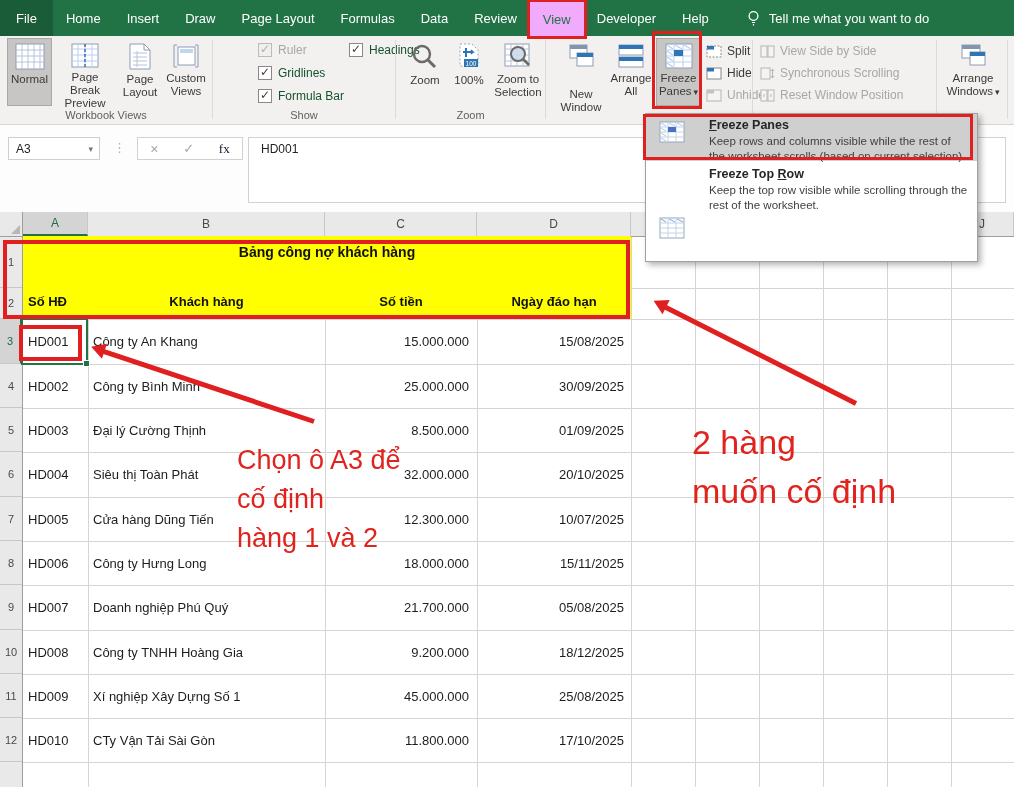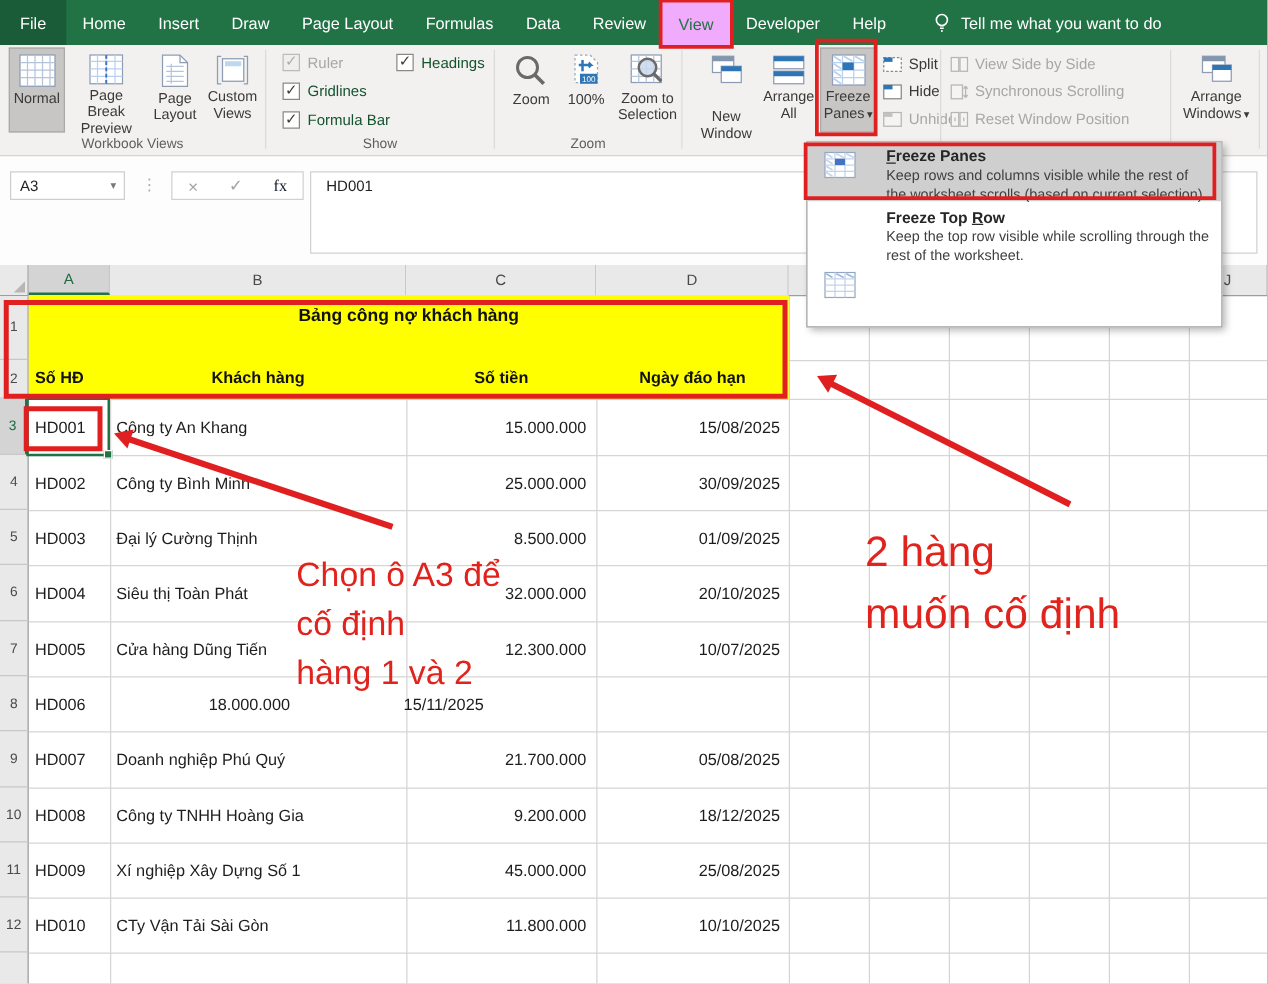--- a/index.html
+++ b/index.html
@@ -23,21 +23,21 @@
   
   .ribbon { position:absolute; left:0; top:36px; width:1014px; height:89px;
     background:#f2f1f0; border-bottom:1px solid #d5d5d5; z-index:30; }
   .rsep { position:absolute; top:4px; height:79px; width:1px; background:#dcdbda; }
   .grouplabel { position:absolute; bottom:3px; font-size:11px; color:#605f5e; text-align:center; }
   .bigbtn { position:absolute; top:2px; height:68px; display:flex; flex-direction:column;
     align-items:center; justify-content:flex-start; padding-top:4px; border:1px solid transparent; }
   .bigbtn .lbl { font-size:11.5px; color:#3b3a39; text-align:center; line-height:13px; margin-top:3px; }
   .bigbtn.pressed { background:#c8c6c4; border:1px solid #aba9a7; }
   .caret::after { content:"▾"; font-size:9px; color:#3b3a39; margin-left:2px; }
-  .cbrow { position:absolute; display:flex; align-items:center; gap:6px; }
+  .cbrow { position:absolute; display:flex; align-items:center; gap:6px;margin-left:32px; }
   .cb { width:14px; height:14px; background:#fff; border:1px solid #8a8886; position:relative; }
   .cb::after { content:"✓"; position:absolute; left:1px; top:-2px; font-size:12px; color:#3b3a39; }
   .cb.dis { border-color:#bcbbba; background:#f0efee; }
   .cb.dis::after { color:#aeadac; }
   .cbrow .lbl { font-size:12px; color:#14532d; }
   .cbrow.dis .lbl { color:#a8a7a6; }
   .smallbtn { position:absolute; display:flex; align-items:center; gap:5px; font-size:12px; color:#3b3a39; }
   .smallbtn.dis { color:#a8a7a6; }
 
   
@@ -440,20 +440,21 @@
         <span class="c4">20/10/2025</span>
     </div>
     <div class="cellrow" style="top:285px; height:44px;">
       <span class="c1">HD005</span>
         <span class="c2">Cửa hàng Dũng Tiến</span>
         <span class="c3">12.300.000</span>
         <span class="c4">10/07/2025</span>
     </div>
     <div class="cellrow" style="top:329px; height:44px;">
       <span class="c1">HD006</span>
+        <span class="c2">Công ty Hưng Long</span>
         <span class="c3">18.000.000</span>
         <span class="c4">15/11/2025</span>
     </div>
     <div class="cellrow" style="top:373px; height:45px;">
       <span class="c1">HD007</span>
         <span class="c2">Doanh nghiệp Phú Quý</span>
         <span class="c3">21.700.000</span>
         <span class="c4">05/08/2025</span>
     </div>
     <div class="cellrow" style="top:418px; height:44px;">
@@ -465,21 +466,21 @@
     <div class="cellrow" style="top:462px; height:44px;">
       <span class="c1">HD009</span>
         <span class="c2">Xí nghiệp Xây Dựng Số 1</span>
         <span class="c3">45.000.000</span>
         <span class="c4">25/08/2025</span>
     </div>
     <div class="cellrow" style="top:506px; height:44px;">
       <span class="c1">HD010</span>
         <span class="c2">CTy Vận Tải Sài Gòn</span>
         <span class="c3">11.800.000</span>
-        <span class="c4">10/10/2025</span>
+        <span class="c4">17/10/2025</span>
     </div>
   </div>
 
   <div class="selbox">
     <span class="handle"></span>
   </div>
 
   <div class="menu">
     <div class="mitem hl" style="top:0; height:47px;">
       <span class="micon">

